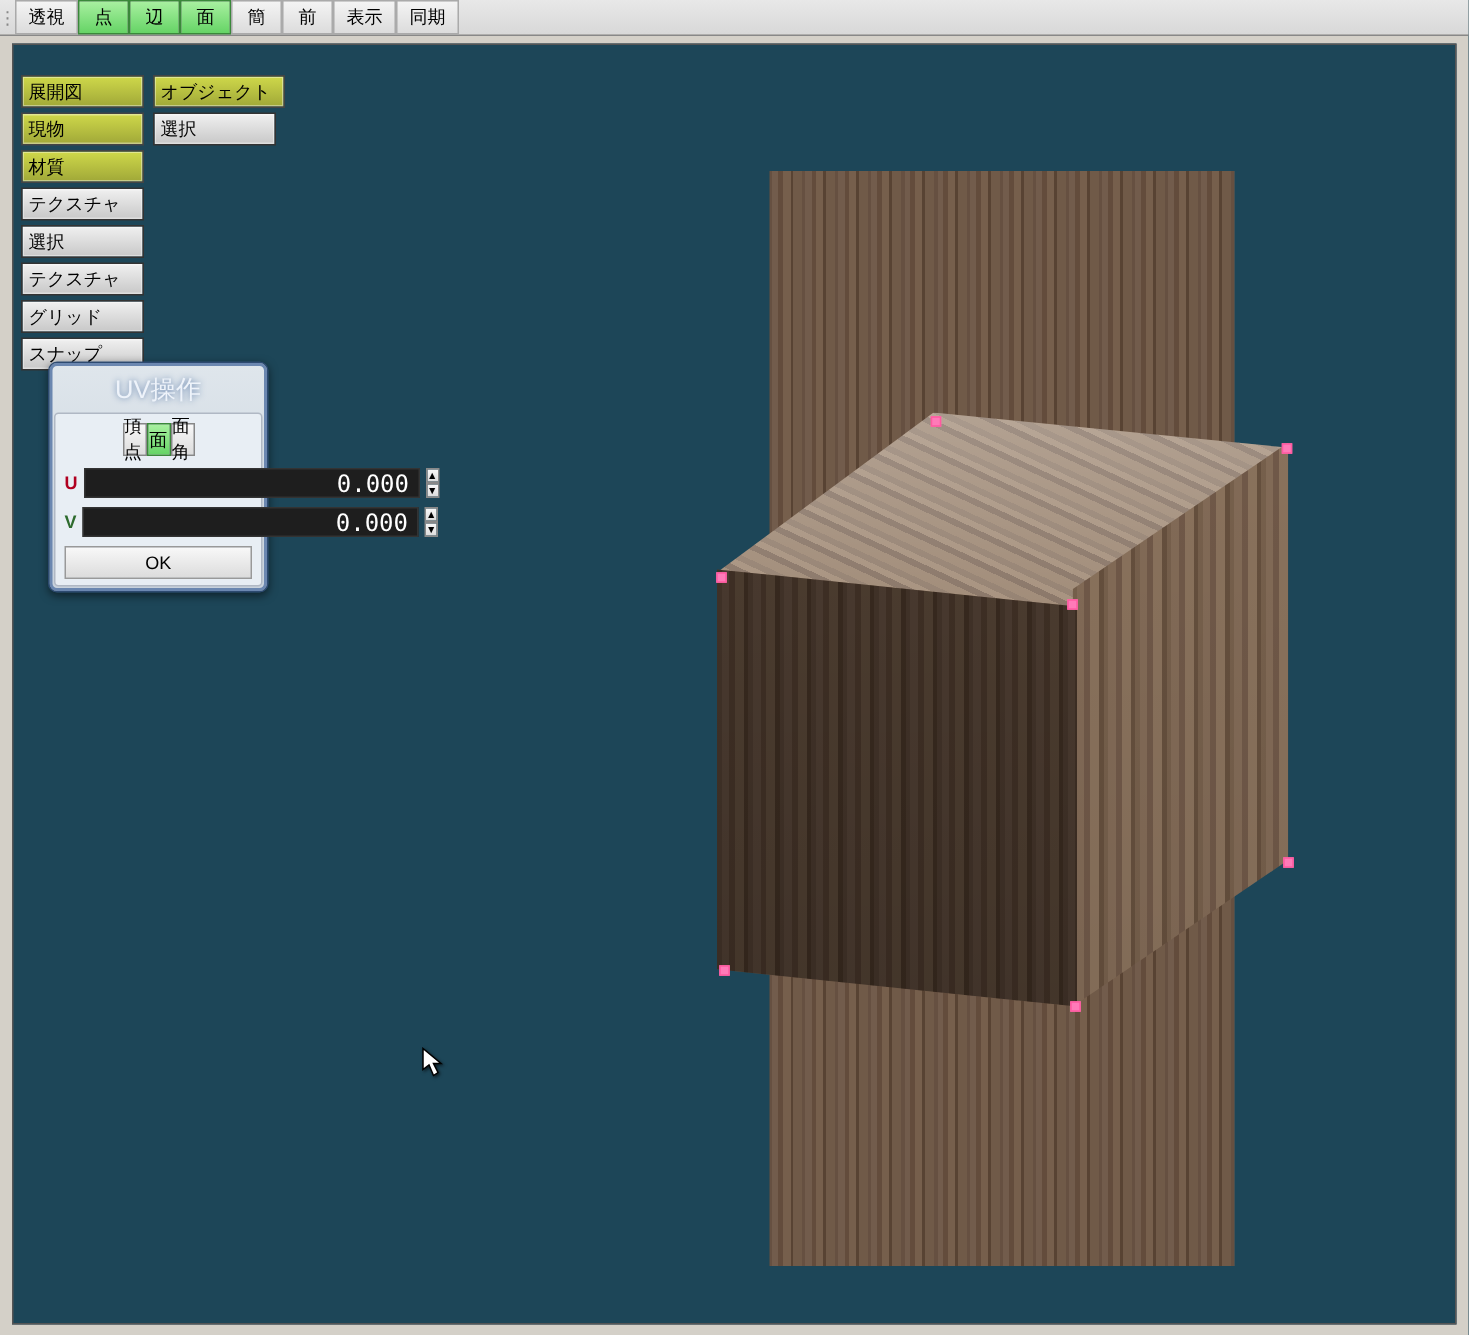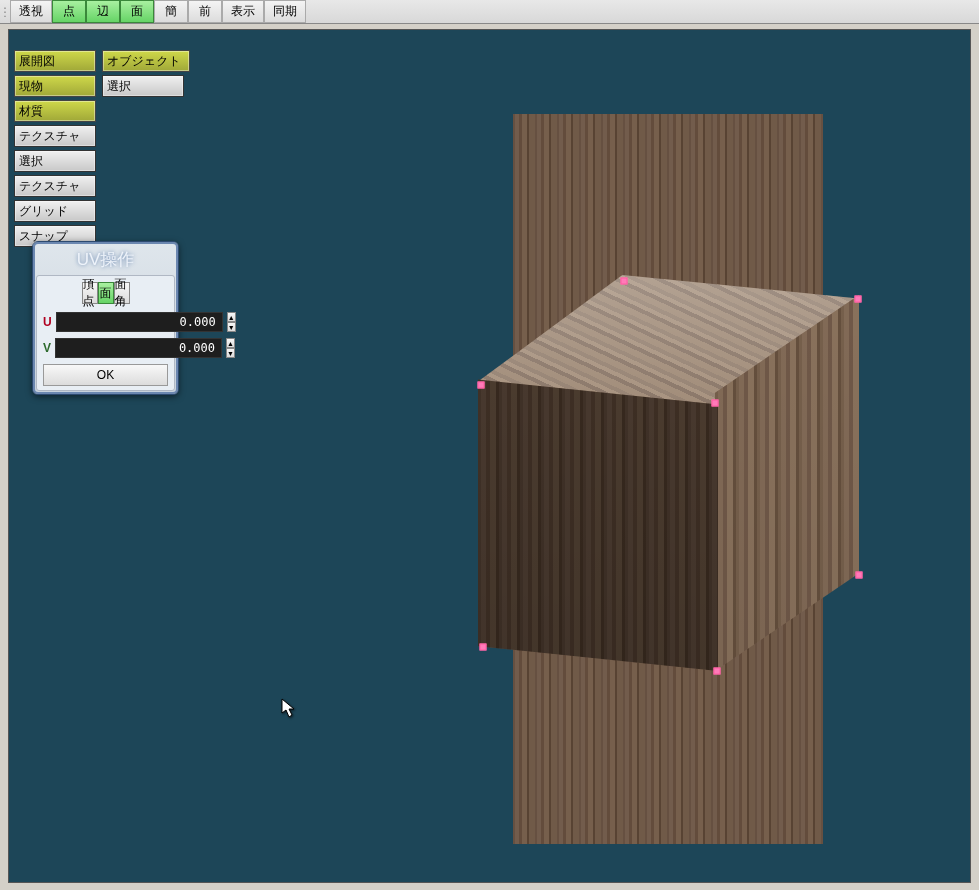--- a/index.html
+++ b/index.html
@@ -102,21 +102,21 @@
   .numrow { display:flex; align-items:center; gap:4px; margin-bottom:6px; }
   .numlbl { width:14px; text-align:center; font-weight:bold; }
   .numlbl.red { color:#b00020; }
   .numlbl.grn { color:#2e6b2e; }
   .numinput {
     flex:1; height:20px;
     background:#1e1e1e; color:#fff;
     text-align:right; padding:0 6px;
     border:1px solid #333;
     font-family: monospace;
-    font-size: 12px;
+    font-size: 16px;
   }
   .spinner { width:14px; display:flex; flex-direction:column; }
   .spin {
     height:10px; border:1px solid #888;
     background: linear-gradient(#f8f8f8,#dcdcdc);
     font-size:7px;display:flex;align-items:center;justify-content:center;
     cursor:pointer;
   }
   .okbtn {
     width:100%; height:22px;

